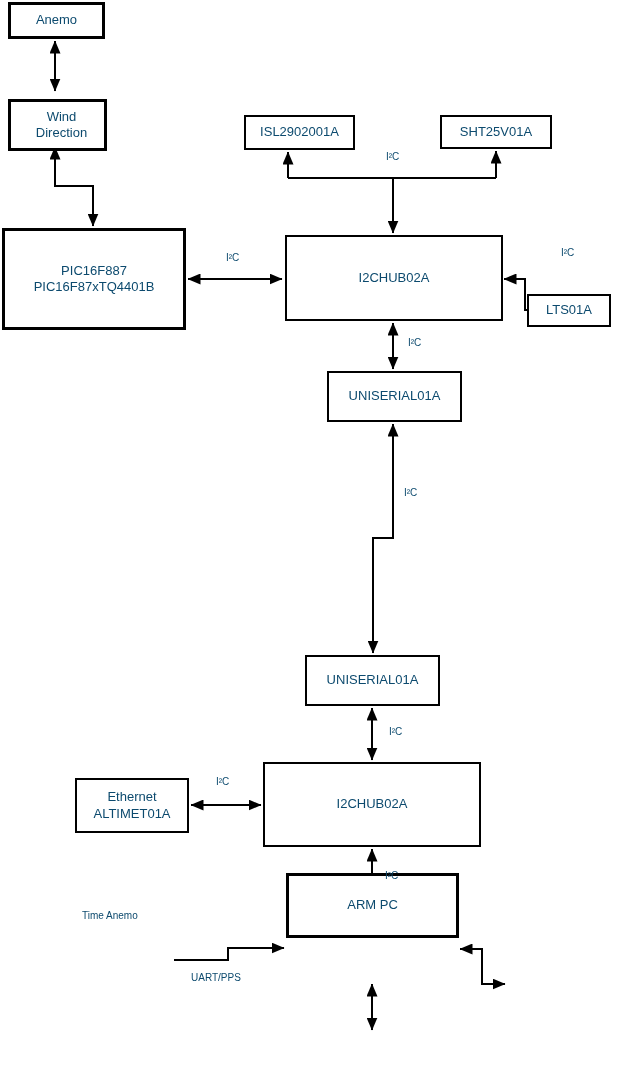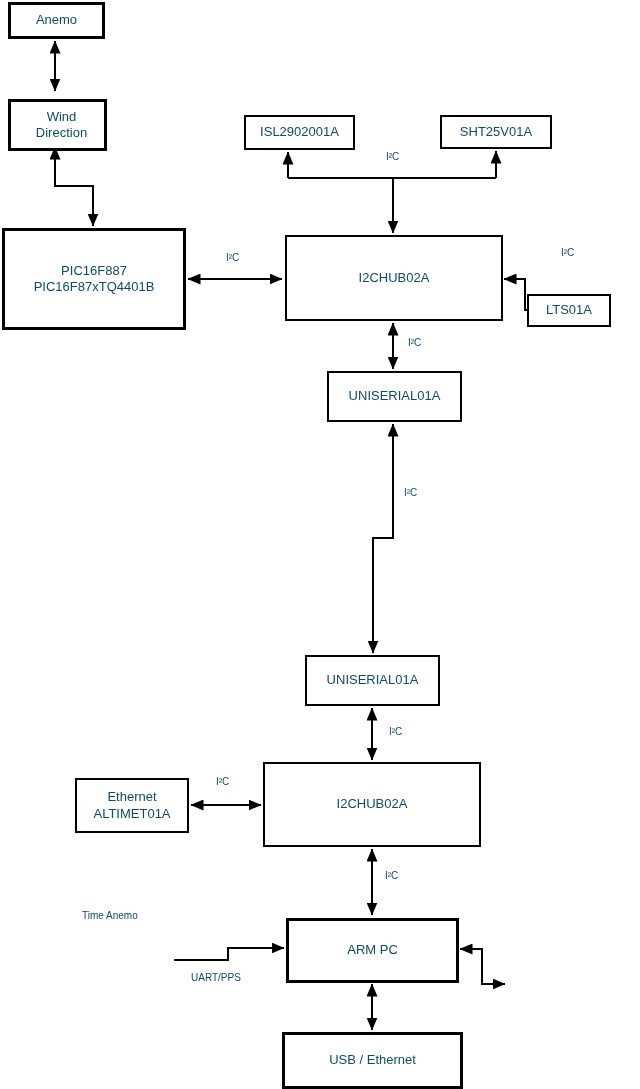--- a/index.html
+++ b/index.html
@@ -38,21 +38,21 @@
   .b-pic     { left:2px;   top:228px;  width:184px; height:102px; }
   .b-isl     { left:233px; top:115px;  width:111px; height:35px;margin-left:11px; }
   .b-sht     { left:440px; top:115px;  width:112px; height:34px; }
   .b-hub1    { left:285px; top:235px;  width:218px; height:86px; }
   .b-lts     { left:527px; top:294px;  width:84px;  height:33px; }
   .b-uni1    { left:327px; top:371px;  width:135px; height:51px; }
   .b-uni2    { left:305px; top:655px;  width:135px; height:51px; }
   .b-hub2    { left:263px; top:762px;  width:218px; height:85px; }
   .b-baro    { left:75px;  top:778px;  width:114px; height:55px; }
   .b-gps     { left:67px;  top:937px;  width:107px; height:47px; }
-  .b-armpc   { left:286px; top:918px;  width:173px; height:65px; }
+  .b-armpc   { left:286px; top:873px;  width:173px; height:65px; }
   .b-sdcard  { left:507px; top:959px;  width:109px; height:50px; }
   .b-usb     { left:282px; top:1032px; width:181px; height:57px; }
   
   .l-i2c-sensors  { left:386px; top:151px; }
   .l-i2c-pic      { left:226px; top:252px; }
   .l-i2c-lts      { left:561px; top:247px; }
   .l-i2c-hub1uni  { left:408px; top:337px; }
   .l-i2c-longlink { left:404px; top:487px; }
   .l-i2c-uni2hub2 { left:389px; top:726px; }
   .l-i2c-baro     { left:216px; top:776px; }
@@ -103,21 +103,20 @@
   <div class="box b-isl">ISL2902001A</div>
   <div class="box b-sht">SHT25V01A</div>
   <div class="box b-hub1">I2CHUB02A</div>
   <div class="box b-lts">LTS01A</div>
   <div class="box b-uni1">UNISERIAL01A</div>
   <div class="box b-uni2">UNISERIAL01A</div>
   <div class="box b-hub2">I2CHUB02A</div>
   <div class="box b-baro">Ethernet
 ALTIMET01A</div>
   <div class="box bold-border b-armpc">ARM PC</div>
-  <div class="box bold-border b-usb">USB / Ethernet</div>
 
   <span class="elabel l-i2c-sensors">I²C</span>
   <span class="elabel l-i2c-pic">I²C</span>
   <span class="elabel l-i2c-lts">I²C</span>
   <span class="elabel l-i2c-hub1uni">I²C</span>
   <span class="elabel l-i2c-longlink">I²C</span>
   <span class="elabel l-i2c-uni2hub2">I²C</span>
   <span class="elabel l-i2c-baro">I²C</span>
   <span class="elabel l-i2c-hub2arm">I²C</span>
   <span class="elabel l-time-source">Time Anemo</span>

